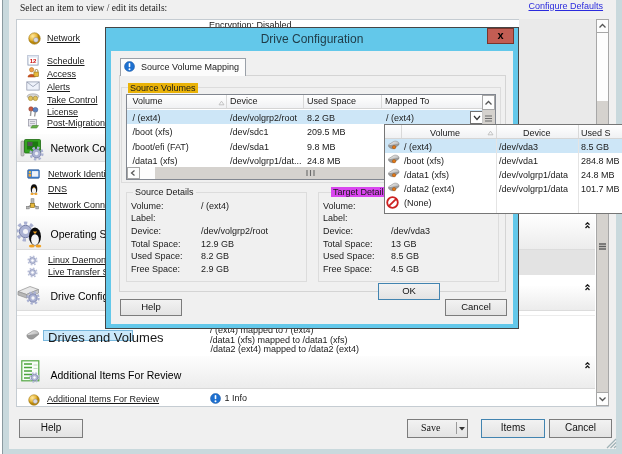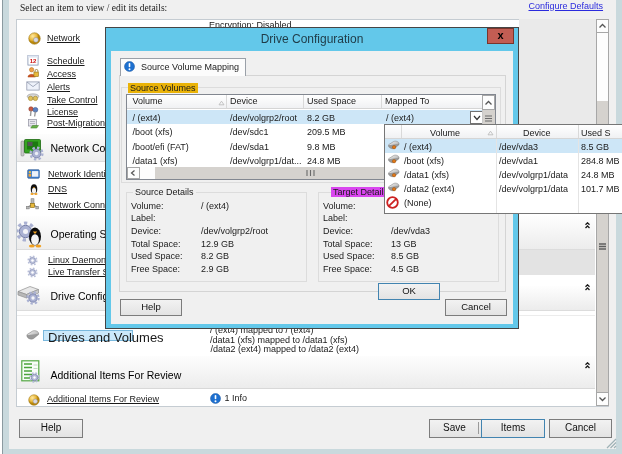--- a/index.html
+++ b/index.html
@@ -103,21 +103,21 @@
   </svg>
 <div class="abs" style="left:596px;top:392px;width:13px;height:14px;background:#fdfdfd;border:1px solid #a7a7a7;box-sizing:border-box;"></div>
 <svg class="abs" style="left:598px;top:396px;" width="9" height="6" viewBox="0 0 9 6">
     <path d="M1.5 1.5 L4.5 4.5 L7.5 1.5" fill="none" stroke="#555" stroke-width="1.3"></path>
   </svg>
 <svg class="abs" style="left:599px;top:243px;" width="7" height="8" viewBox="0 0 7 8">
     <path d="M0 1 h7 M0 3.5 h7 M0 6 h7" stroke="#5f5f5f" stroke-width="1.4"></path>
   </svg>
 
 <div class="btn" style="left:19px;top:419px;width:62px;height:17px;line-height:16px;">Help</div>
-<div class="btn" style="left:429px;top:419px;width:59px;height:17px;line-height:16px;">
+<div class="btn" style="left:407px;top:419px;width:59px;height:17px;line-height:16px;font-family:Liberation Serif, serif;">
   <span style="position:absolute;left:13px;top:0;">Save</span>
   <span style="position:absolute;left:47.5px;top:2px;height:12px;width:1px;background:#9a9a9a;"></span>
   <svg style="position:absolute;left:50px;top:6px;" width="8" height="6" viewBox="0 0 8 6">
       <path d="M1 1 L4 4.5 L7 1" fill="#333"></path>
     </svg>
 </div>
 <div class="btn btnblue" style="left:481px;top:419px;width:62px;height:17px;line-height:16px;">Items</div>
 <div class="btn" style="left:549px;top:419px;width:61px;height:17px;line-height:16px;">Cancel</div>
 
 <svg class="abs" style="left:606px;top:438px;" width="11" height="11" viewBox="0 0 11 11">

